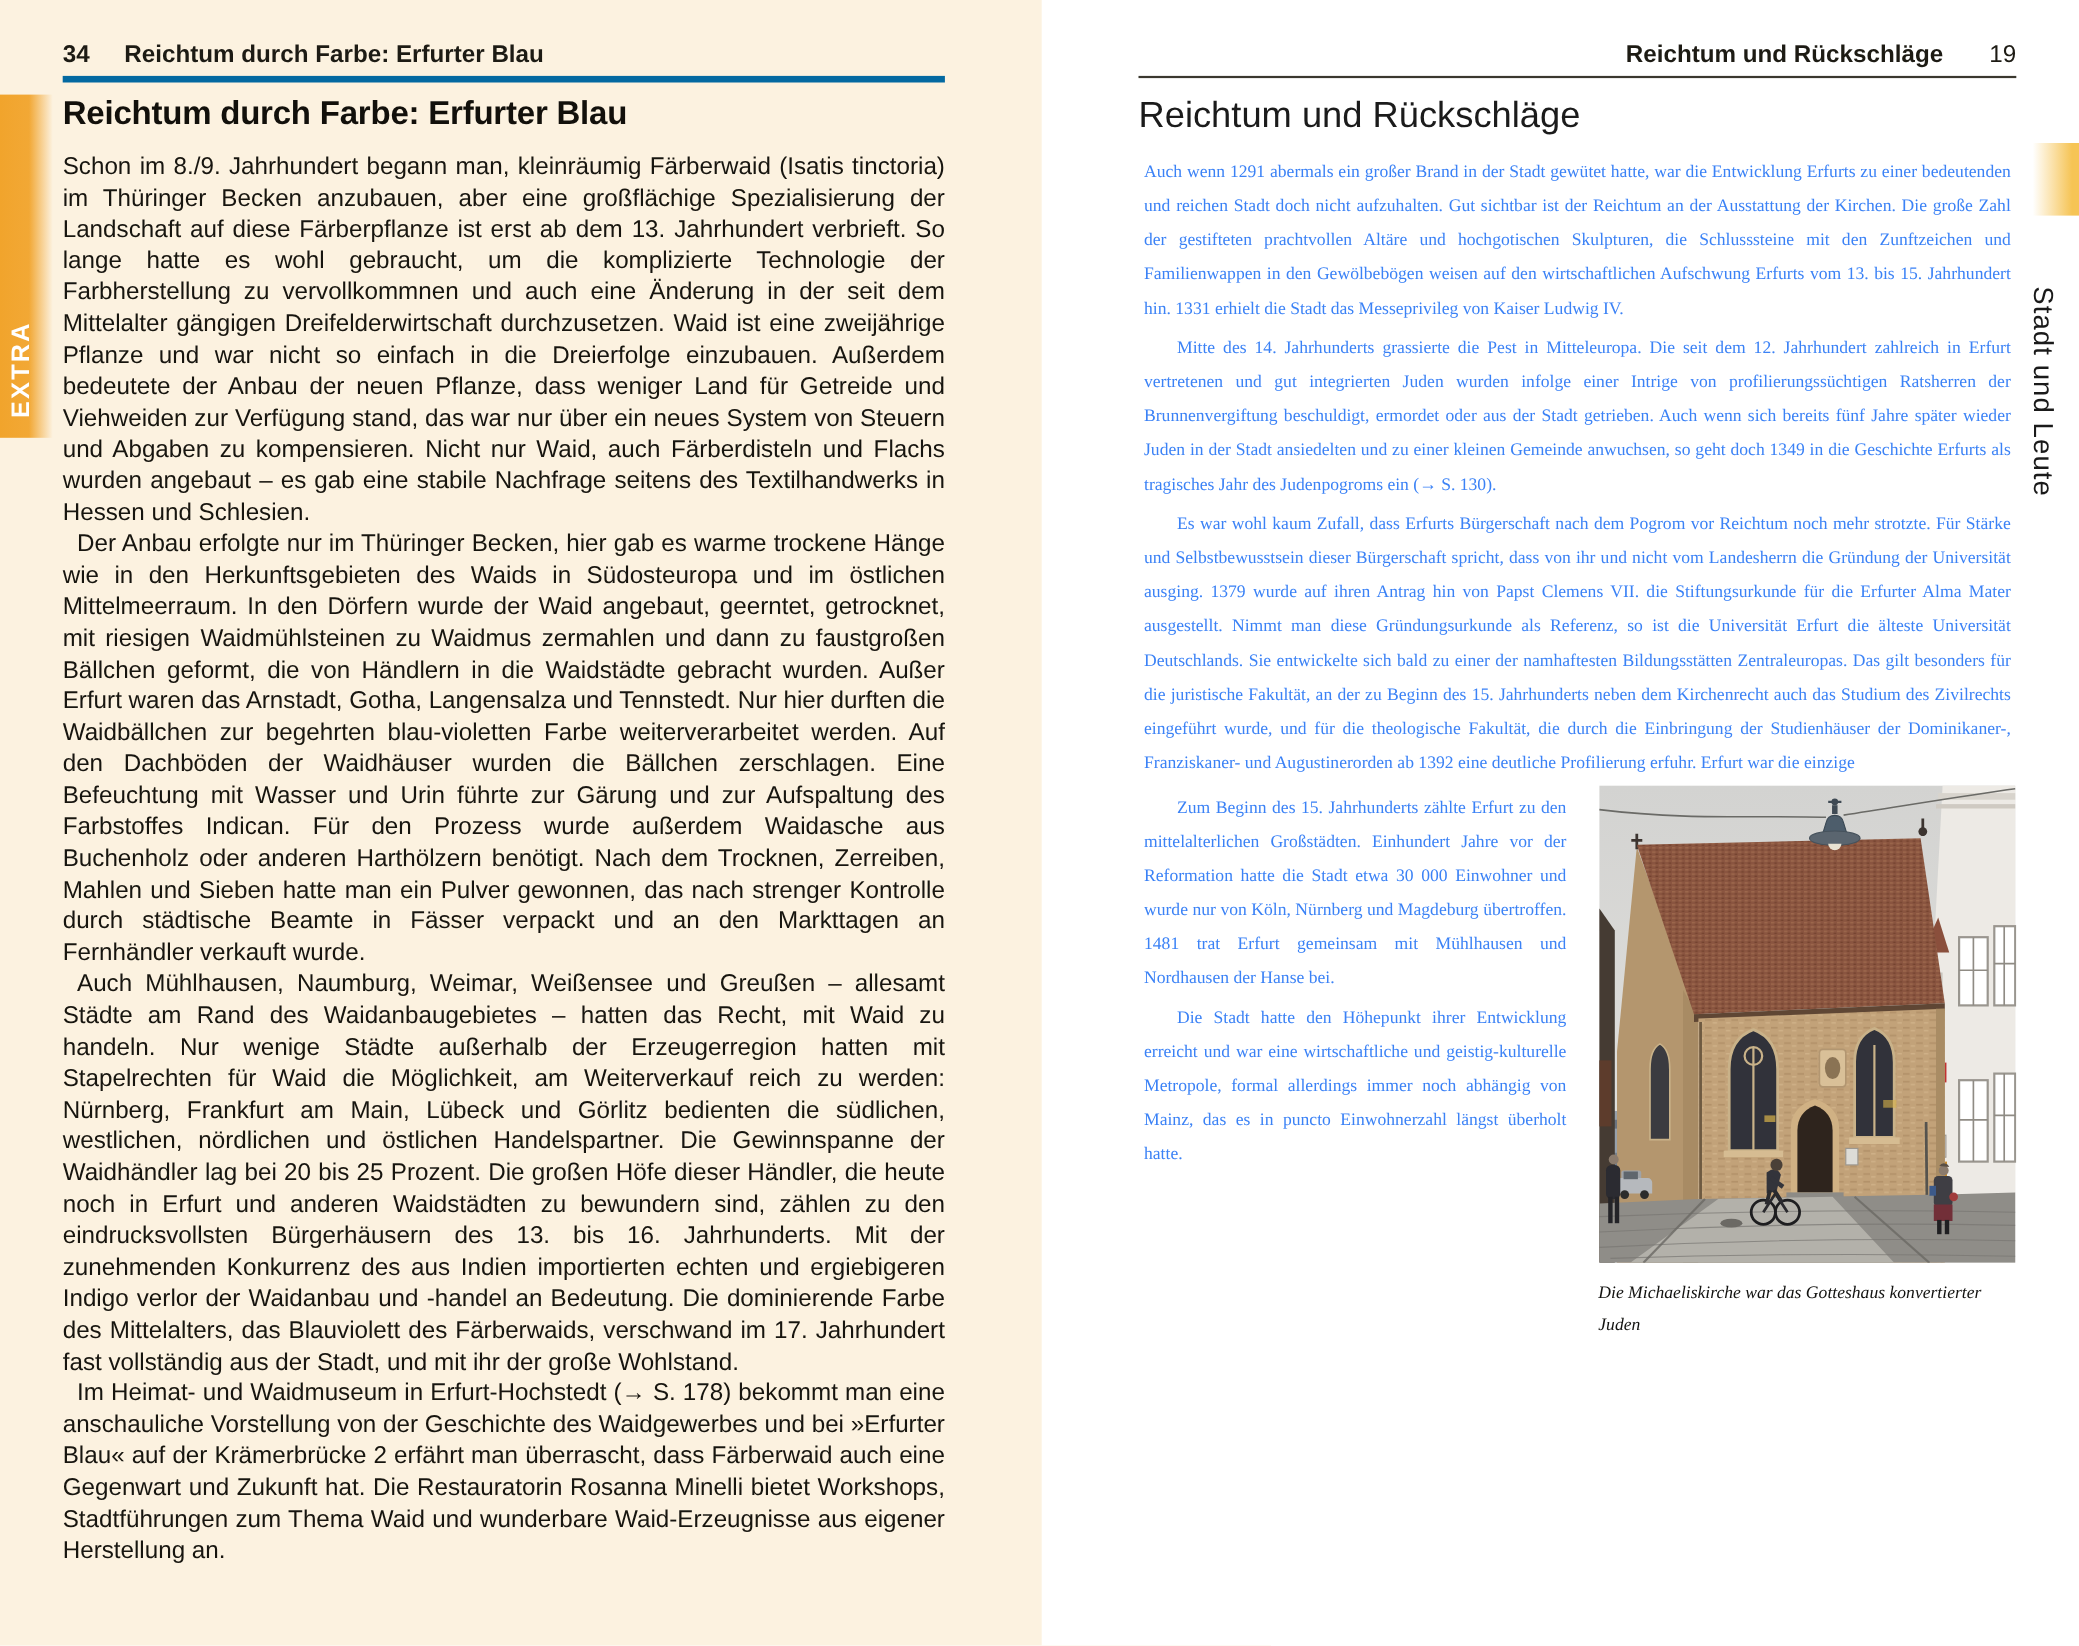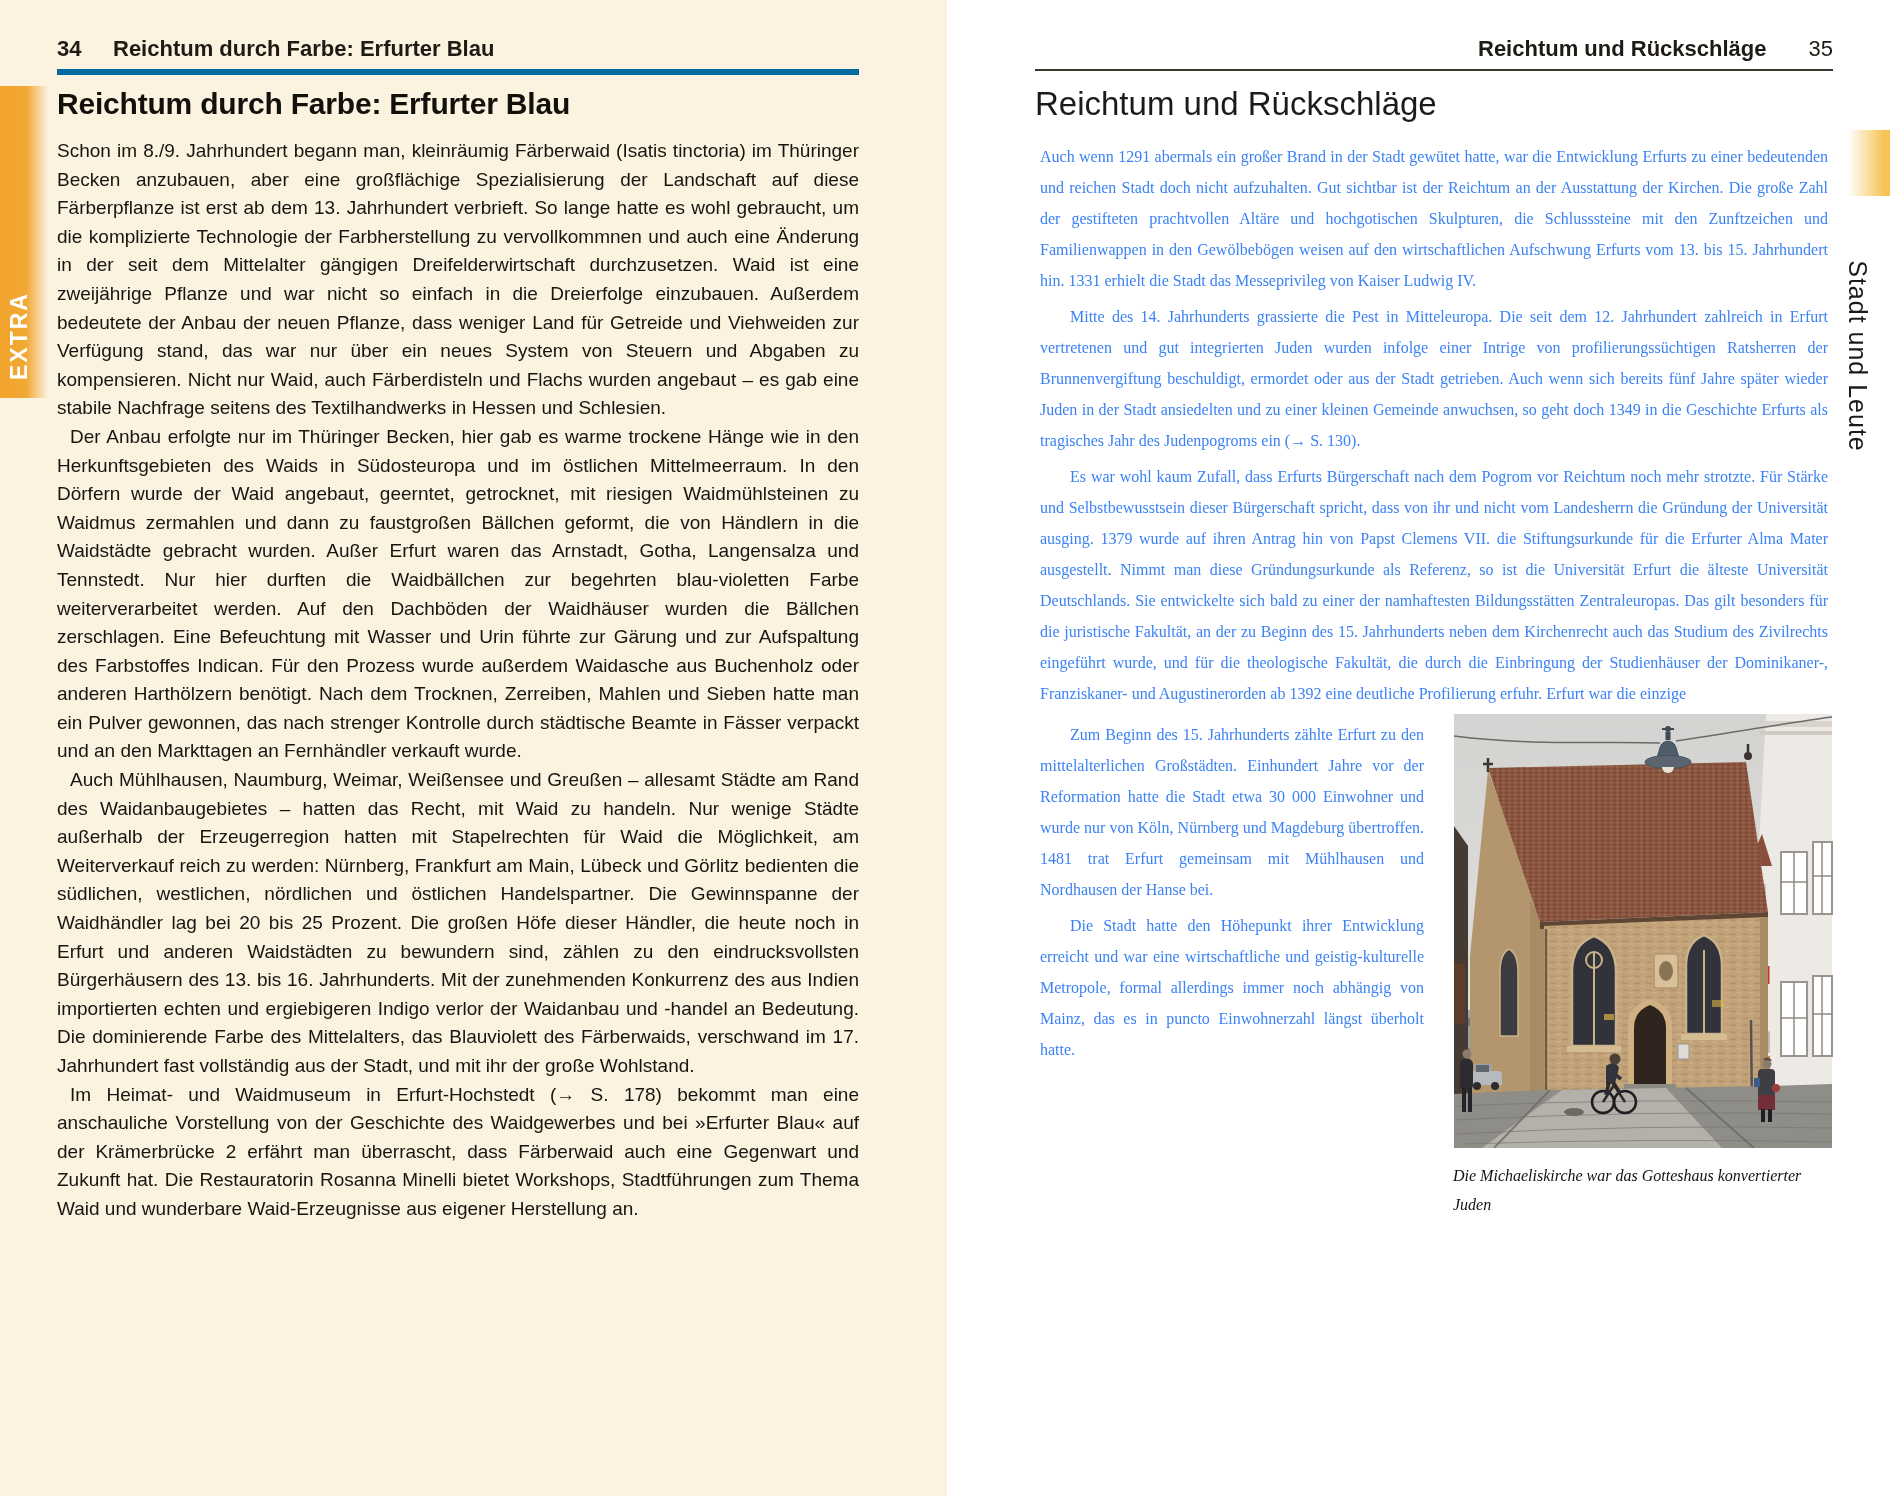--- a/index.html
+++ b/index.html
@@ -20,21 +20,21 @@
   .pl-content{position:absolute;left:57px;top:36px;width:802px;}
   .running-head{
     display:flex;align-items:baseline;font-size:22px;font-weight:bold;color:#1d1b14;
     border-bottom:6px solid #0369a1;padding-bottom:7px;
   }
   .running-head .num{width:56px;flex:none;}
   .pl-content h1{
     font-size:30px;font-weight:bold;margin:12px 0 16px 0;color:#12100b;letter-spacing:-0.2px;
   }
   .pl-content p{
-    margin:0;font-size:19px;line-height:28.6px;text-align:justify;hyphens:auto;
+    margin:0;font-size:22px;line-height:28.6px;text-align:justify;hyphens:auto;
   }
   .pl-content p.ind{text-indent:13px;}
   
   .chapter-tab{
     position:absolute;left:1848px;top:130px;width:42px;height:66px;
     background:linear-gradient(90deg,rgba(246,196,85,0) 0%,#f6c455 85%);
   }
   .chapter-label{
     position:absolute;left:1857px;top:356px;transform:translate(-50%,-50%) rotate(90deg);
     font-size:25px;color:#1a1a1a;white-space:nowrap;letter-spacing:1px;
@@ -81,21 +81,21 @@
   <p class="ind">Auch Mühlhausen, Naumburg, Weimar, Weißensee und Greußen – allesamt Städte am Rand des Waidanbaugebietes – hatten das Recht, mit Waid zu handeln. Nur wenige Städte außerhalb der Erzeugerregion hatten mit Stapelrechten für Waid die Möglichkeit, am Weiterverkauf reich zu werden: Nürnberg, Frankfurt am Main, Lübeck und Görlitz bedienten die südlichen, westlichen, nördlichen und östlichen Handelspartner. Die Gewinnspanne der Waidhändler lag bei 20 bis 25 Prozent. Die großen Höfe dieser Händler, die heute noch in Erfurt und anderen Waidstädten zu bewundern sind, zählen zu den eindrucksvollsten Bürgerhäusern des 13. bis 16. Jahrhunderts. Mit der zunehmenden Konkurrenz des aus Indien importierten echten und ergiebigeren Indigo verlor der Waidanbau und -handel an Bedeutung. Die dominierende Farbe des Mittelalters, das Blauviolett des Färberwaids, verschwand im 17. Jahrhundert fast vollständig aus der Stadt, und mit ihr der große Wohlstand.</p>
   <p class="ind">Im Heimat- und Waidmuseum in Erfurt-Hochstedt (→ S. 178) bekommt man eine anschauliche Vorstellung von der Geschichte des Waidgewerbes und bei »Erfurter Blau« auf der Krämerbrücke 2 erfährt man überrascht, dass Färberwaid auch eine Gegenwart und Zukunft hat. Die Restauratorin Rosanna Minelli bietet Workshops, Stadtführungen zum Thema Waid und wunderbare Waid-Erzeugnisse aus eigener Herstellung an.</p>
 </div>
 
 <div class="chapter-tab"></div>
 <div class="chapter-label">Stadt und Leute</div>
 
 <div class="pr-content">
   <div class="running-head-r">
     <span>Reichtum und Rückschläge</span>
-    <span class="num">35</span>
+    <span class="num">19</span>
   </div>
   <h2>Reichtum und Rückschläge</h2>
   <p>Auch wenn 1291 abermals ein großer Brand in der Stadt gewütet hatte, war die Entwicklung Erfurts zu einer bedeutenden und reichen Stadt doch nicht aufzuhalten. Gut sichtbar ist der Reichtum an der Ausstattung der Kirchen. Die große Zahl der gestifteten prachtvollen Altäre und hochgotischen Skulpturen, die Schlusssteine mit den Zunftzeichen und Familienwappen in den Gewölbebögen weisen auf den wirtschaftlichen Aufschwung Erfurts vom 13. bis 15. Jahrhundert hin. 1331 erhielt die Stadt das Messeprivileg von Kaiser Ludwig IV.</p>
   <p class="ind">Mitte des 14. Jahrhunderts grassierte die Pest in Mitteleuropa. Die seit dem 12. Jahrhundert zahlreich in Erfurt vertretenen und gut integrierten Juden wurden infolge einer Intrige von profilierungssüchtigen Ratsherren der Brunnenvergiftung beschuldigt, ermordet oder aus der Stadt getrieben. Auch wenn sich bereits fünf Jahre später wieder Juden in der Stadt ansiedelten und zu einer kleinen Gemeinde anwuchsen, so geht doch 1349 in die Geschichte Erfurts als tragisches Jahr des Judenpogroms ein (→ S. 130).</p>
   <p class="ind">Es war wohl kaum Zufall, dass Erfurts Bürgerschaft nach dem Pogrom vor Reichtum noch mehr strotzte. Für Stärke und Selbstbewusstsein dieser Bürgerschaft spricht, dass von ihr und nicht vom Landesherrn die Gründung der Universität ausging. 1379 wurde auf ihren Antrag hin von Papst Clemens VII. die Stiftungsurkunde für die Erfurter Alma Mater ausgestellt. Nimmt man diese Gründungsurkunde als Referenz, so ist die Universität Erfurt die älteste Universität Deutschlands. Sie entwickelte sich bald zu einer der namhaftesten Bildungsstätten Zentraleuropas. Das gilt besonders für die juristische Fakultät, an der zu Beginn des 15. Jahrhunderts neben dem Kirchenrecht auch das Studium des Zivilrechts eingeführt wurde, und für die theologische Fakultät, die durch die Einbringung der Studienhäuser der Dominikaner-, Franziskaner- und Augustinerorden ab 1392 eine deutliche Profilierung erfuhr. Erfurt war die einzige</p>
 
   <div class="photo-row">
     <div class="beside">
       <p class="ind">Zum Beginn des 15. Jahrhunderts zählte Erfurt zu den mittelalterlichen Großstädten. Einhundert Jahre vor der Reformation hatte die Stadt etwa 30 000 Einwohner und wurde nur von Köln, Nürnberg und Magdeburg übertroffen. 1481 trat Erfurt gemeinsam mit Mühlhausen und Nordhausen der Hanse bei.</p>
       <p class="ind">Die Stadt hatte den Höhepunkt ihrer Entwicklung erreicht und war eine wirtschaftliche und geistig-kulturelle Metropole, formal allerdings immer noch abhängig von Mainz, das es in puncto Einwohnerzahl längst überholt hatte.</p>

